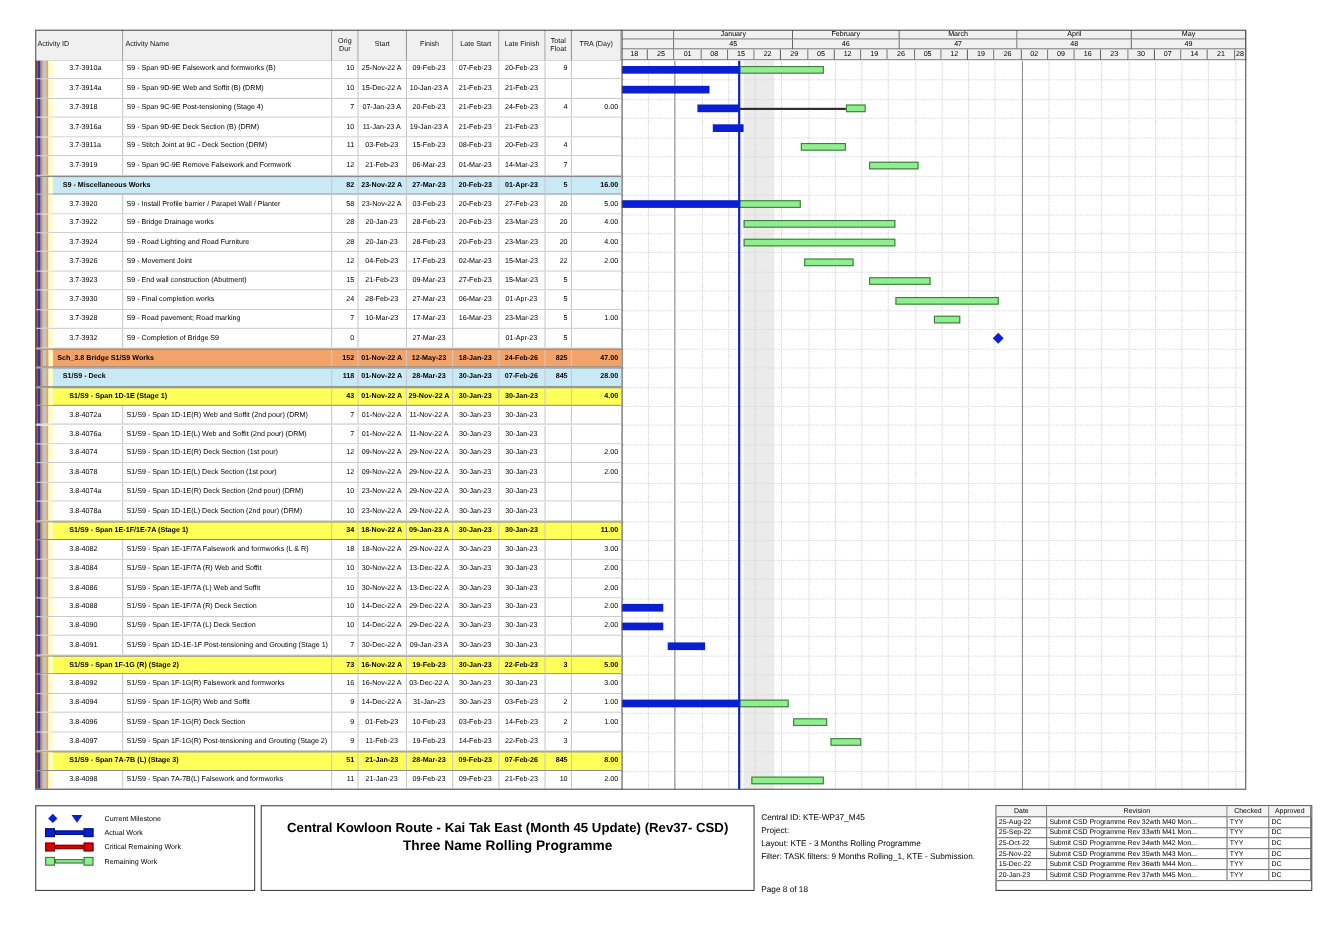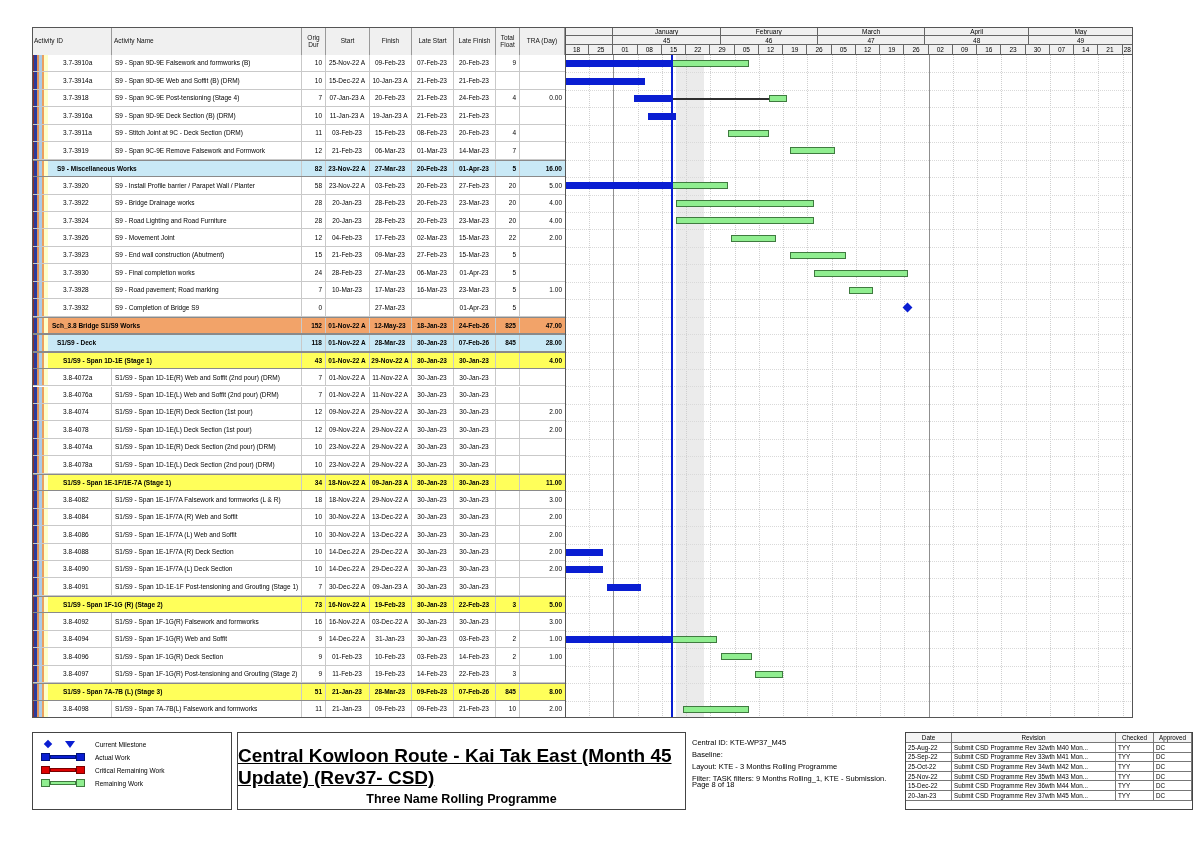--- a/index.html
+++ b/index.html
@@ -17,21 +17,21 @@
   #frame{border:1px solid #555;pointer-events:none;}
   .monthcell,.numcell,.tickcell{position:absolute;box-sizing:border-box;background:#f0f0f0;
        border-right:1px solid #666;border-bottom:1px solid #666;font-size:6.5px;
        display:flex;align-items:center;justify-content:center;overflow:hidden;}
   .rowline{position:absolute;border-bottom:1px dotted #d9d9d9;pointer-events:none;}
   .vweek{position:absolute;border-left:1px dotted #cfcfcf;pointer-events:none;}
   .vquarter{position:absolute;border-left:1px solid #8f8f8f;pointer-events:none;}
   .bar{position:absolute;height:7px;box-sizing:border-box;}
   .fbox{position:absolute;box-sizing:border-box;border:1px solid #444;background:#fff;}
   #title-box{display:flex;flex-direction:column;align-items:center;padding-top:12px;}
-  #title-line1{font-size:19px;font-weight:bold;text-decoration:underline;}
+  #title-line1{font-size:12px;font-weight:bold;}
   #title-line2{font-size:12.5px;font-weight:bold;margin-top:3px;}
   .infoline{position:absolute;font-size:7.5px;white-space:nowrap;}
   .legend-item{position:absolute;height:12px;display:flex;align-items:center;}
   .legend-label{font-size:6.5px;margin-left:8px;}
   .revcell{position:absolute;box-sizing:border-box;font-size:6.3px;overflow:hidden;
            white-space:nowrap;border-right:1px solid #777;border-bottom:1px solid #777;
            display:flex;align-items:center;padding:0 2px;}
 </style>
 </head>
 <body>
@@ -856,24 +856,24 @@
       </div>
     </div>
 
   <div id="title-box" class="fbox" style="left: 237px; top: 732px; width: 449px; height: 78px;">
     <div id="title-line1">Central Kowloon Route - Kai Tak East (Month 45 Update) (Rev37- CSD)</div>
     <div id="title-line2">Three Name Rolling Programme</div>
   </div>
 
   <div id="info-box" class="abs" style="left: 692px; top: 732px; width: 205px; height: 78px;">
     <div class="infoline" style="top:6px;">Central ID: KTE-WP37_M45</div>
-    <div class="infoline" style="top:18px;">Baseline:</div>
+    <div class="infoline" style="top:18px;">Project:</div>
     <div class="infoline" style="top:30px;">Layout: KTE - 3 Months Rolling Programme</div>
     <div class="infoline" style="top:42px;">Filter: TASK filters: 9 Months Rolling_1, KTE - Submission.</div>
-    <div class="infoline" style="top:48px;">Page 8 of 18</div>
+    <div class="infoline" style="top:72px;">Page 8 of 18</div>
   </div>
 
   <div id="rev-table" class="fbox" style="left: 905px; top: 732px; width: 288px; height: 78px;">
       <div class="revcell" style="left: 0px; top: 0px; width: 46px; height: 10px; justify-content: center; background: rgb(244, 244, 244);">Date</div>
       <div class="revcell" style="left: 46px; top: 0px; width: 164px; height: 10px; justify-content: center; background: rgb(244, 244, 244);">Revision</div>
       <div class="revcell" style="left: 210px; top: 0px; width: 38px; height: 10px; justify-content: center; background: rgb(244, 244, 244);">Checked</div>
       <div class="revcell" style="left: 248px; top: 0px; width: 38px; height: 10px; justify-content: center; background: rgb(244, 244, 244);">Approved</div>
       <div class="revcell" style="left: 0px; top: 10px; width: 46px; height: 9.6px;">25-Aug-22</div>
       <div class="revcell" style="left: 46px; top: 10px; width: 164px; height: 9.6px;">Submit CSD Programme Rev 32wth M40 Mon...</div>
       <div class="revcell" style="left: 210px; top: 10px; width: 38px; height: 9.6px;">TYY</div>

